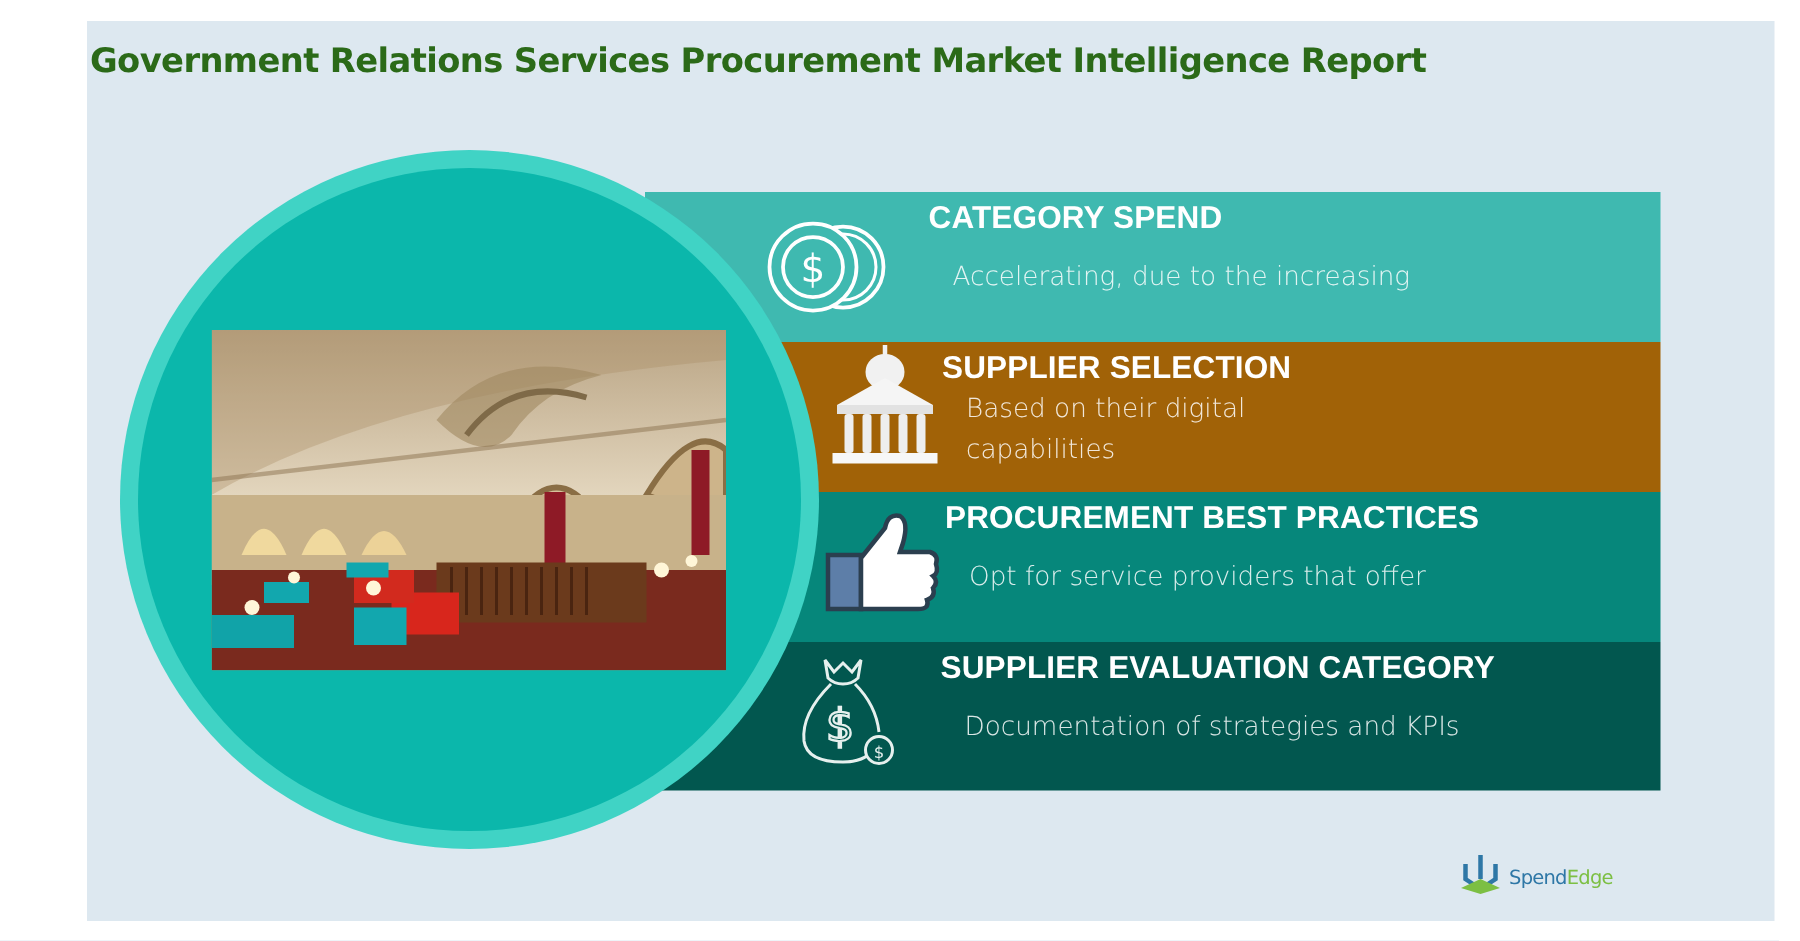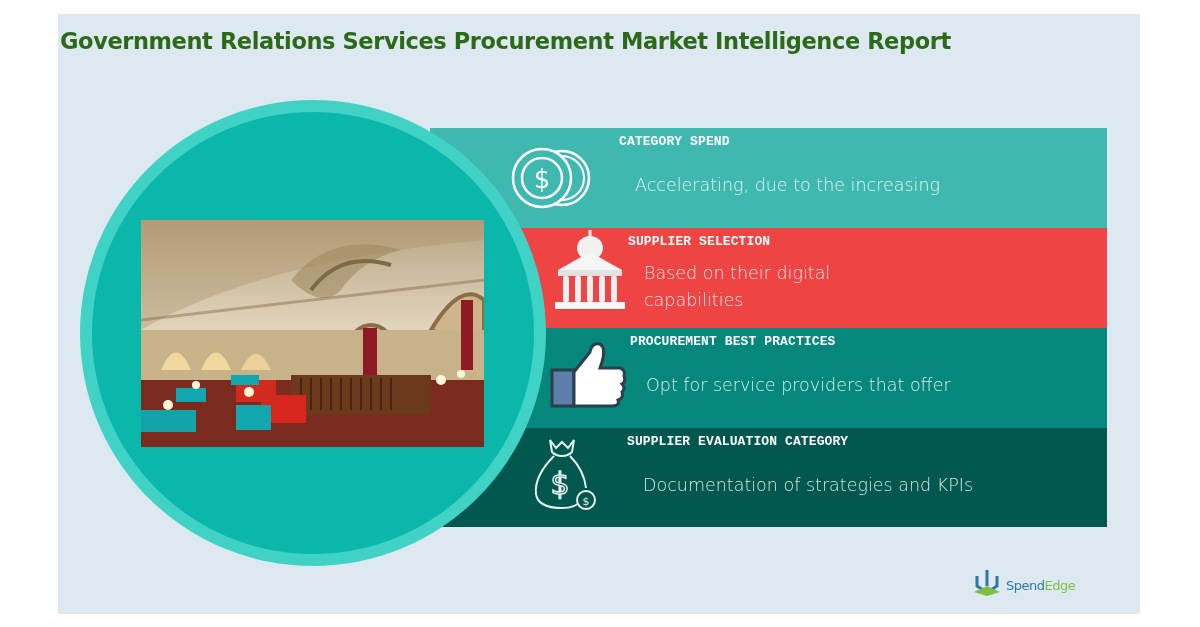--- a/index.html
+++ b/index.html
@@ -1,25 +1,25 @@
 <!DOCTYPE html>
 <html><head>
 <meta charset="utf-8">
 <style>
   html, body { margin:0; padding:0; }
   body { width:1200px; height:627px; background:#ffffff; position:relative; overflow:hidden;
          font-family:"Liberation Sans", "DejaVu Sans", sans-serif; }
-  .canvas { position:absolute; left:58px; top:14px; width:1082px; height:600px; background:#dde8f0; overflow:hidden; }
+  .canvas { position:absolute; left:58px; top:14px; width:1082px; height:600px; background:#dde8f0; overflow:hidden;padding-left:43px; }
   .title { position:absolute; left:2px; top:14px; margin:0; font-family:"DejaVu Sans", sans-serif; font-weight:bold;
            font-size:22.5px; letter-spacing:-0.4px; color:#2b6a18; white-space:nowrap; }
   .panels { position:absolute; left:372px; top:114px; width:677px; }
   .panel { position:relative; height:100px; box-sizing:border-box; }
   .panel .icon { position:absolute; top:10px; width:80px; height:80px; }
-  .panel .heading { position:absolute; top:6px; margin:0; font-family:Liberation Mono, monospace; font-weight:bold;
-                    font-size:13px; color:#ffffff; letter-spacing:0.1px; white-space:nowrap; }
+  .panel .heading { position:absolute; top:6px; margin:0; font-family:Liberation Sans, sans-serif; font-weight:bold;
+                    font-size:21px; color:#ffffff; letter-spacing:0.1px; white-space:nowrap; }
   .panel .desc { position:absolute; top:28px; margin:16px; font-family:"DejaVu Sans", sans-serif; font-weight:300;
                  font-size:17.5px; line-height:27px; color:rgba(255,255,255,0.85); }
   .circle-ring { position:absolute; left:22px; top:86px; width:466px; height:466px; border-radius:50%; background:#40d3c5; }
   .circle-fill { position:absolute; left:34px; top:98px; width:442px; height:442px; border-radius:50%; background:#0bb7ab; }
   .photo { position:absolute; left:83px; top:206px; width:343px; height:227px; overflow:hidden; }
   .logo { position:absolute; left:915px; top:556px; display:flex; align-items:center; gap:5px; }
   .logo-text { font-family:"DejaVu Sans", sans-serif; font-size:13px; letter-spacing:-0.5px; }
   .logo-text .spend { color:#2e77a6; }
   .logo-text .edge { color:#7cbf43; }
 </style>
@@ -43,21 +43,21 @@
         </svg>
       </span>
       <h2 class="heading" style="left:189px;">CATEGORY SPEND</h2>
       <p class="desc" style="left:189px;">
         <span>Accelerating, due to the increasing</span><br>
         <br>
         <span>companies</span>
       </p>
     </div>
 
-    <div class="panel" style="background:#ef4444;">
+    <div class="panel" style="background:#a16207;">
       <span class="icon" style="left:120px; top:2px;">
         <svg width="80" height="86" viewBox="0 0 80 86">
           <ellipse cx="40" cy="18" rx="13" ry="12" fill="#f1f1f1"></ellipse>
           <rect x="38.5" y="0" width="3" height="8" fill="#f1f1f1"></rect>
           <polygon points="8,40 40,22 72,40" fill="#f5f5f5"></polygon>
           <rect x="8" y="40" width="64" height="6" fill="#e2e2e2"></rect>
           <rect x="13" y="46" width="6" height="26" rx="2" fill="#eeeeee"></rect>
           <rect x="25" y="46" width="6" height="26" rx="2" fill="#eeeeee"></rect>
           <rect x="37" y="46" width="6" height="26" rx="2" fill="#eeeeee"></rect>
           <rect x="49" y="46" width="6" height="26" rx="2" fill="#eeeeee"></rect>

